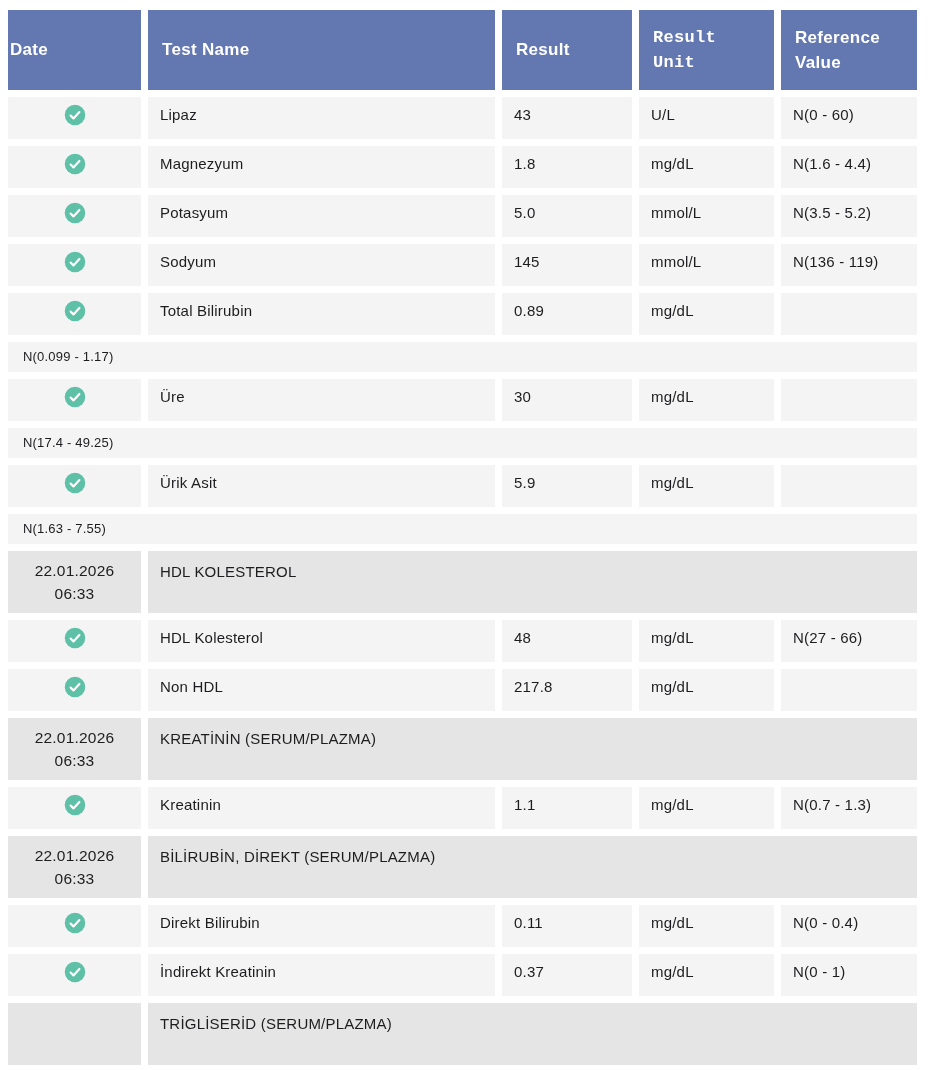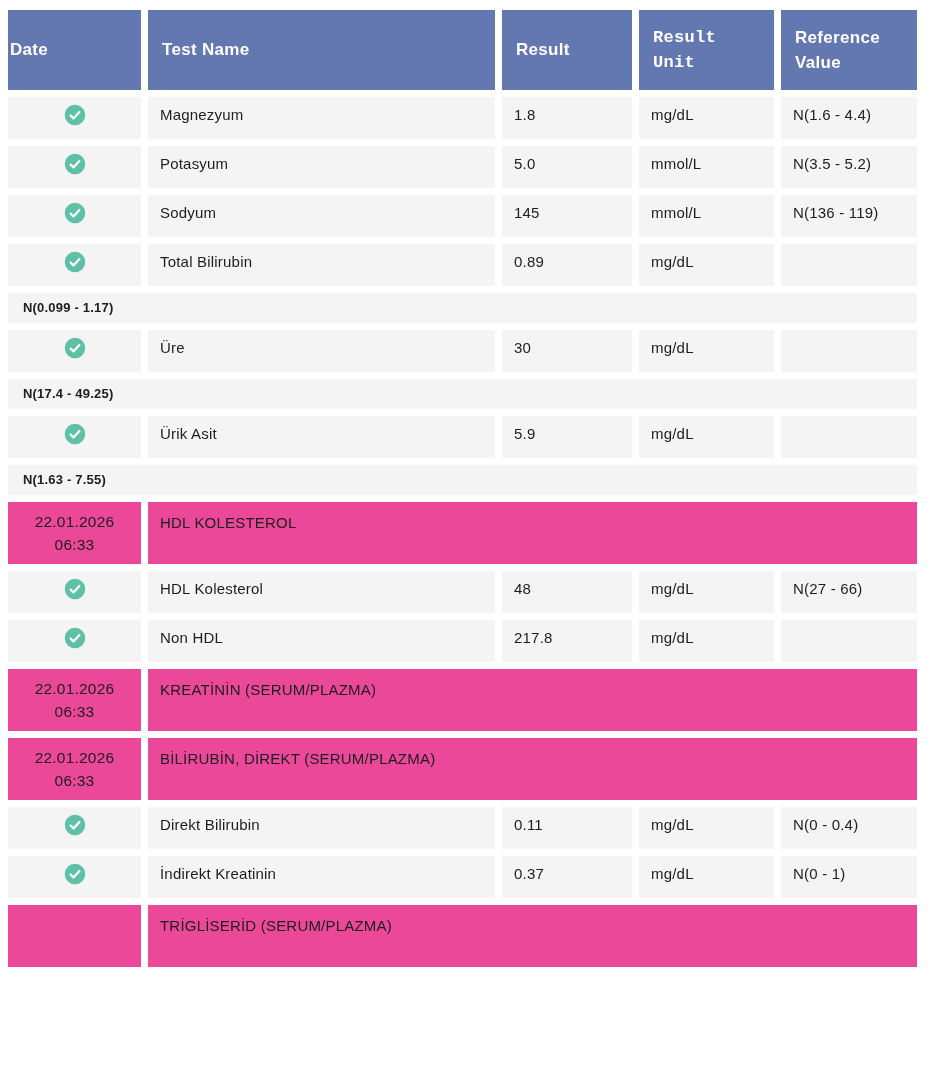--- a/index.html
+++ b/index.html
@@ -46,24 +46,23 @@
   tr.result td { height: 36px; }
   td.c-date { text-align: center; padding: 7px 4px; }
   .check { display: inline-block; width: 22px; height: 22px; }
   .check svg { width: 22px; height: 22px; display: block; margin: 0 auto; }
   td.c-unit { white-space: pre-line; }
   tr.overflow td {
     height: 30px;
     font-size: 13px;
     padding: 2px 15px;
     vertical-align: middle;
-    font-weight: bold;
   }
   tr.section td {
-    background: #ec4899;
+    background: #e5e5e5;
     height: 62px;
   }
   tr.section td.c-date {
     vertical-align: middle;
     font-size: 15.5px;
     line-height: 23px;
     padding: 4px 2px;
   }
   tr.section td.c-group {
     padding-top: 10px;
@@ -85,20 +84,34 @@
   <thead>
     <tr>
       <th class="h-date"><span class="hlabel">Date</span></th>
       <th class="h-test"><span class="hlabel">Test Name</span></th>
       <th class="h-result"><span class="hlabel">Result</span></th>
       <th class="h-unit"><span class="hlabel">Result Unit</span></th>
       <th class="h-ref"><span class="hlabel">Reference Value</span></th>
     </tr>
   </thead>
   <tbody id="table-body">
+  <tr class="result">
+    <td class="c-date">
+      <span class="check">
+        <svg viewBox="0 0 24 24" aria-hidden="true">
+          <circle cx="12" cy="12" r="11.2" fill="#5ec0a6"></circle>
+          <path d="M7.2 12.6l3.1 3.1 6.5-7" fill="none" stroke="#ffffff" stroke-width="2.4" stroke-linecap="round" stroke-linejoin="round"></path>
+        </svg>
+      </span>
+    </td>
+    <td class="c-test">Lipaz</td>
+    <td class="c-result">43</td>
+    <td class="c-unit">U/L</td>
+    <td class="c-ref">N(0 - 60)</td>
+  </tr>
 
   <tr class="result">
     <td class="c-date">
       <span class="check">
         <svg viewBox="0 0 24 24" aria-hidden="true">
           <circle cx="12" cy="12" r="11.2" fill="#5ec0a6"></circle>
           <path d="M7.2 12.6l3.1 3.1 6.5-7" fill="none" stroke="#ffffff" stroke-width="2.4" stroke-linecap="round" stroke-linejoin="round"></path>
         </svg>
       </span>
     </td>
@@ -235,20 +248,34 @@
 
   <tr class="section">
     <td class="c-date">
       <span class="dline">22.01.2026</span>
       <span class="dline">06:33</span>
     </td>
     <td class="c-group" colspan="4">KREATİNİN (SERUM/PLAZMA)</td>
   </tr>
 
 
+  <tr class="result">
+    <td class="c-date">
+      <span class="check">
+        <svg viewBox="0 0 24 24" aria-hidden="true">
+          <circle cx="12" cy="12" r="11.2" fill="#5ec0a6"></circle>
+          <path d="M7.2 12.6l3.1 3.1 6.5-7" fill="none" stroke="#ffffff" stroke-width="2.4" stroke-linecap="round" stroke-linejoin="round"></path>
+        </svg>
+      </span>
+    </td>
+    <td class="c-test">Kreatinin</td>
+    <td class="c-result">1.1</td>
+    <td class="c-unit">mg/dL</td>
+    <td class="c-ref">N(0.7 - 1.3)</td>
+  </tr>
 
   <tr class="section">
     <td class="c-date">
       <span class="dline">22.01.2026</span>
       <span class="dline">06:33</span>
     </td>
     <td class="c-group" colspan="4">BİLİRUBİN, DİREKT (SERUM/PLAZMA)</td>
   </tr>
 
   <tr class="result">

